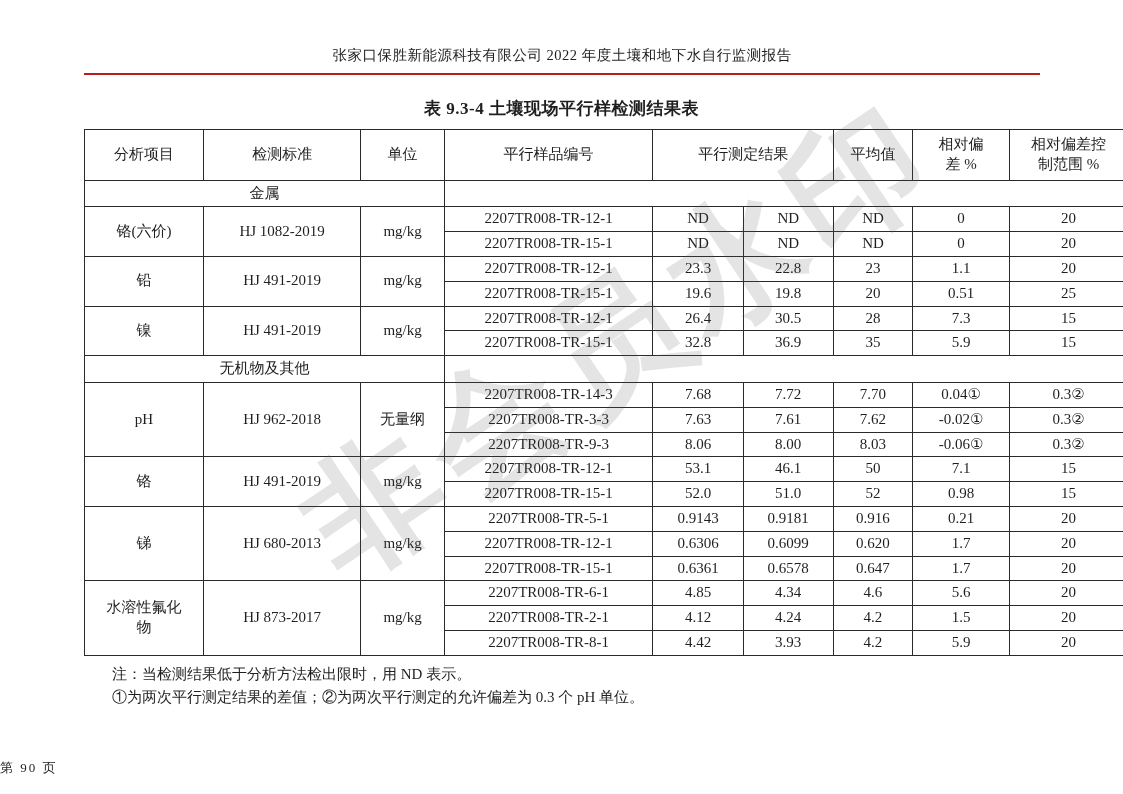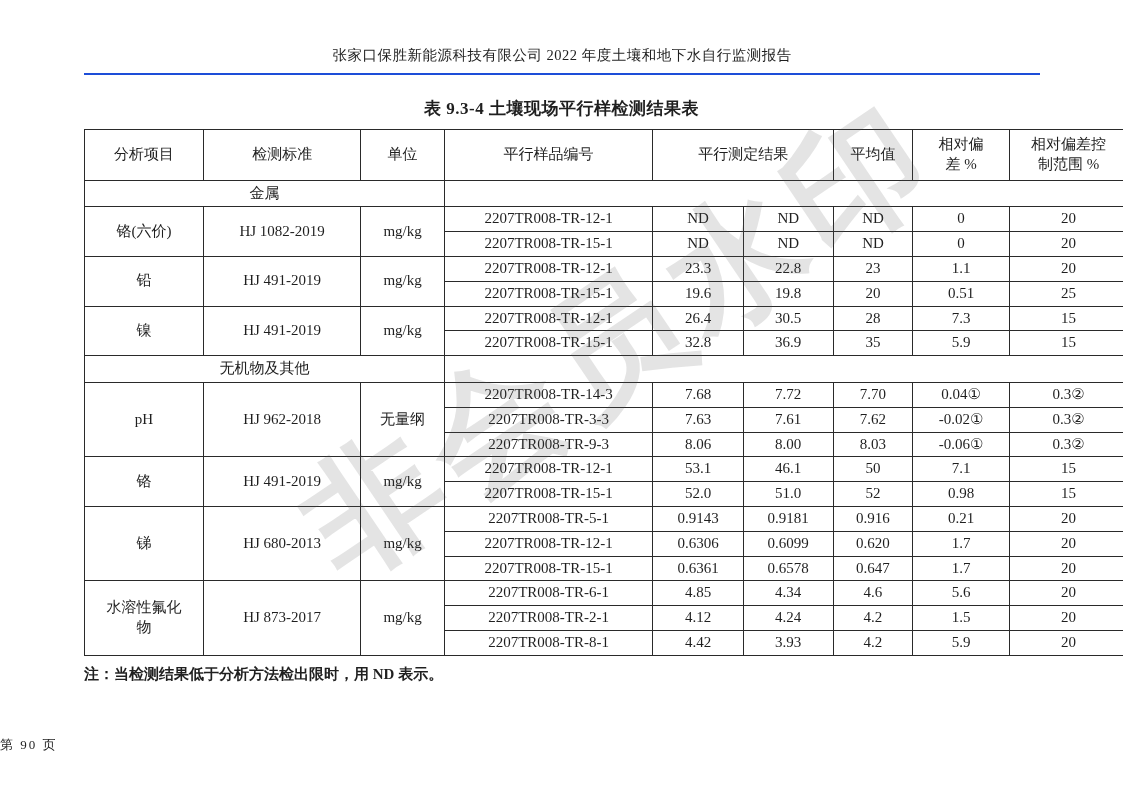--- a/index.html
+++ b/index.html
@@ -12,21 +12,21 @@
   }
   .page { position:relative; width:1123px; height:794px; background:#fff; overflow:hidden; }
 
   .doc-header {
     margin:0 83px 0 84px;
     padding-top:46px;
     padding-bottom:8px;
     text-align:center;
     font-size:14.5px;
     letter-spacing:0.5px;
-    border-bottom:2px solid #1d4ed8;
+    border-bottom:2px solid #b91c1c;
   }
 
   .table-title {
     text-align:center;
     font-weight:bold;
     font-size:17px;
     margin:22px 0 9px 0;
     letter-spacing:0.5px;
   }
 
@@ -47,24 +47,23 @@
   }
   table.results thead th {
     font-weight:normal;
     padding:5px 3px;
     white-space:pre-line;
   }
   td.prewrap { white-space:pre-line; }
   tr[data-name="section-row"] td { padding:3px 13px; }
 
   .notes {
-    margin:7px 83px 0 84px;
+    margin:7px 83px 0 112px;
     font-size:15px;
     line-height:1.55;
-    font-weight:bold;
   }
 
   .page-footer {
     text-align:left;
     font-size:13px;
     margin-top:50px;
     letter-spacing:2px;
   }
 
   .watermark {
@@ -287,17 +286,18 @@
           <td data-name="result2-cell">3.93</td>
           <td data-name="average-cell">4.2</td>
           <td data-name="deviation-cell">5.9</td>
           <td data-name="control-range-cell">20</td>
         </tr>
       </tbody>
   </table>
 
   <div class="notes" data-name="notes-block">
     <div data-name="note-line-1">注：当检测结果低于分析方法检出限时，用 ND 表示。</div>
+    <div data-name="note-line-2">①为两次平行测定结果的差值；②为两次平行测定的允许偏差为 0.3 个 pH 单位。</div>
   </div>
 
   <div class="page-footer" data-name="page-number">第 90 页</div>
 
 </div>
 
 </body></html>

